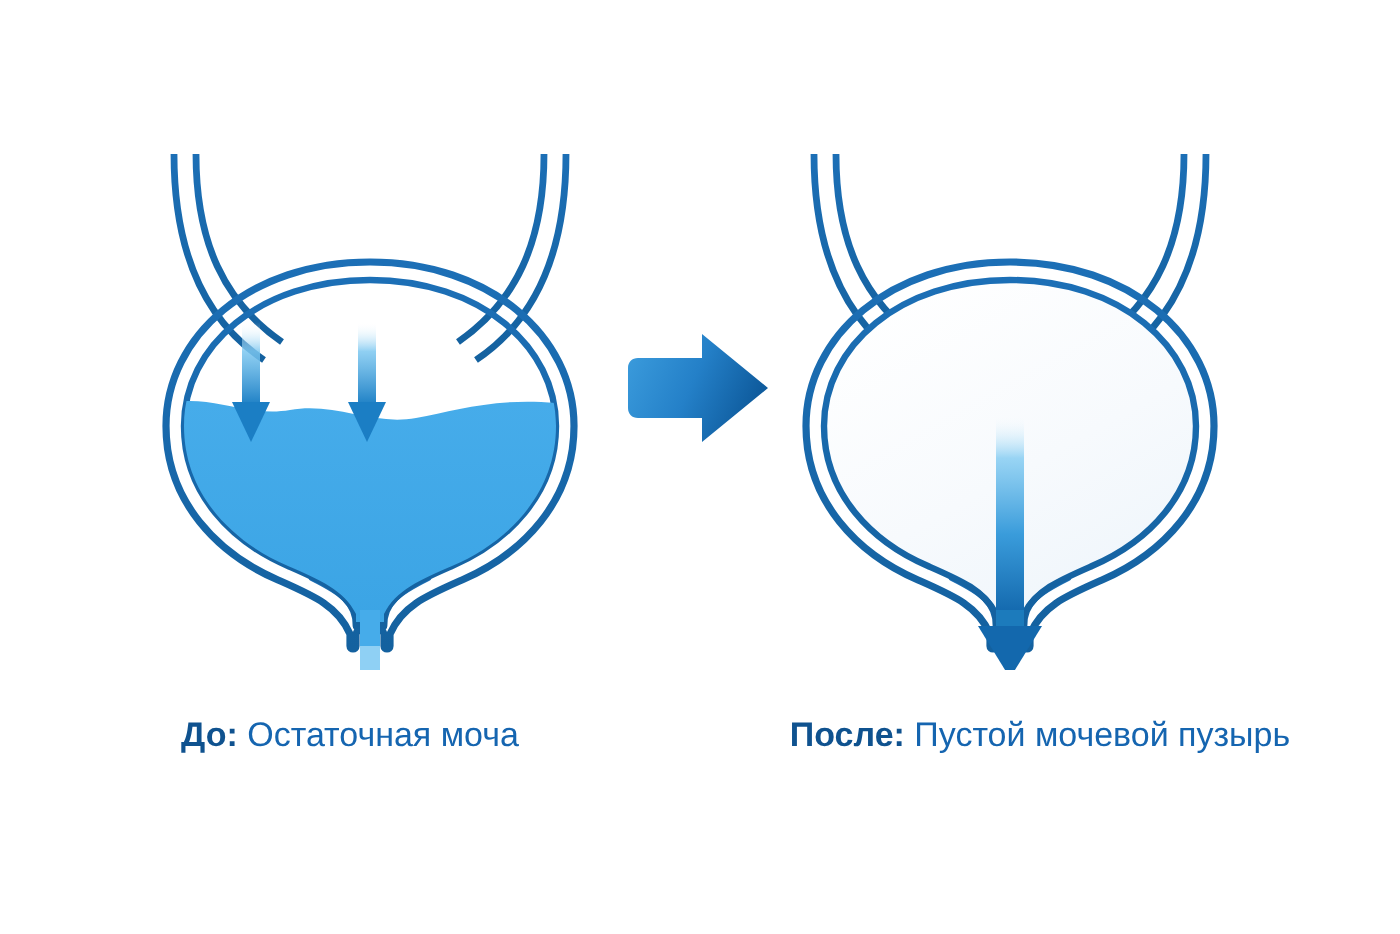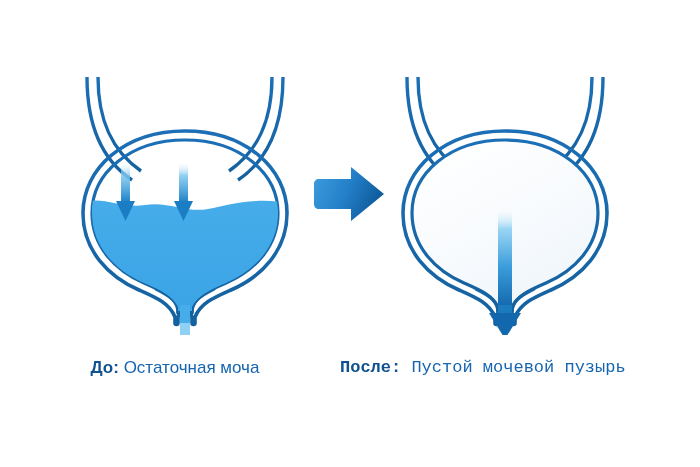--- a/index.html
+++ b/index.html
@@ -53,21 +53,21 @@
     color: #0f528f;
   }
   #caption-before {
     left: 0px;
     width: 350px;
     text-align: center;
   }
   #caption-after {
     left: 340px;
     width: 360px;
-    font-family: Liberation Mono, monospace;
+    text-align: center;
   }
 </style>
 </head>
 <body>
 
 <div id="diagram-root">
 
   <div class="panel" id="panel-before">
     <svg viewBox="0 0 290 280" xmlns="http://www.w3.org/2000/svg">
       <defs>

